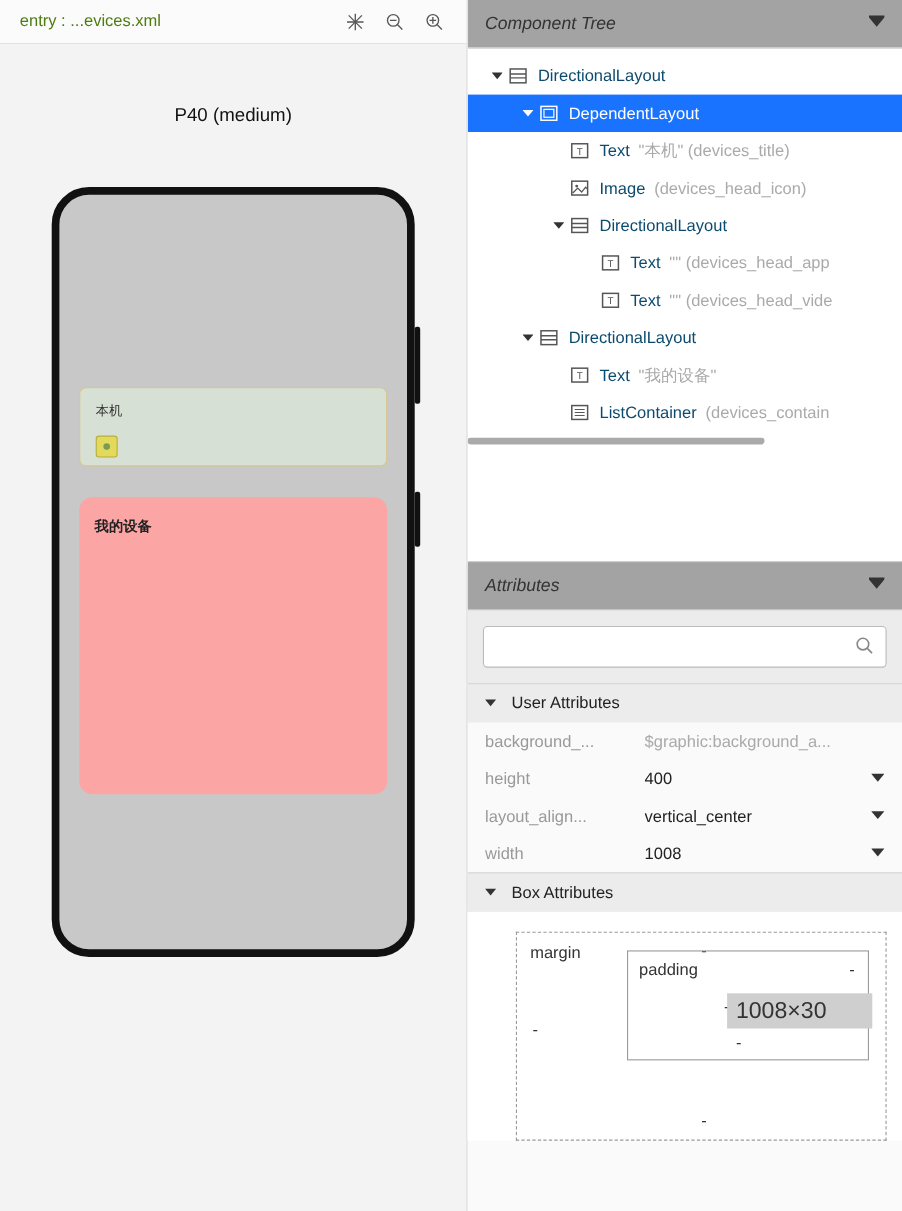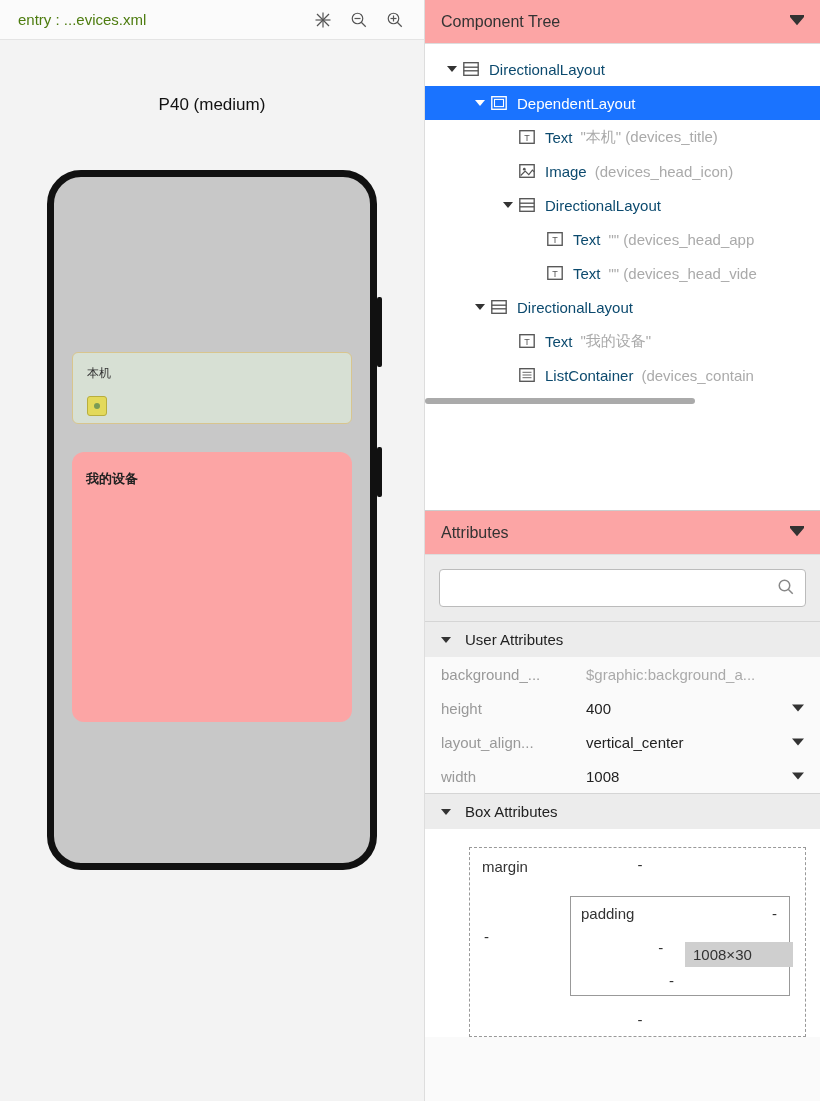--- a/index.html
+++ b/index.html
@@ -17,21 +17,21 @@
   .phone-wrap::after { content:""; position:absolute; right:-12px; top:120px; width:5px; height:70px; background:#111; border-radius:2px; }
   .phone-wrap::before { content:""; position:absolute; right:-12px; top:270px; width:5px; height:50px; background:#111; border-radius:2px; }
   .card1 { position:absolute; left:18px; right:18px; top:175px; height:72px; background:#d7e0d4; border:1px solid #d8c58e; border-radius:6px; padding:12px 14px; }
   .card1-title { font-size:12px; color:#333; }
   .card1-icon { width:20px; height:20px; margin-top:14px; background:#e3d95a; border:1px solid #b8ae3d; border-radius:3px; display:flex; align-items:center; justify-content:center; }
   .card1-icon svg { width:12px; height:12px; fill:#7a9b55; }
   .card2 { position:absolute; left:18px; right:18px; top:275px; height:270px; background:#fca5a5; border-radius:12px; padding:18px 14px; }
   .card2-title { font-size:13px; font-weight:bold; color:#222; }
   
   .rightcol { flex:1; display:flex; flex-direction:column; min-width:0; }
-  .section-hdr { height:44px; display:flex; align-items:center; padding:0 16px; background:#fca5a5; border-bottom:1px solid #ddd; font-size:16px; color:#333; }
+  .section-hdr { height:44px; display:flex; align-items:center; padding:0 16px; background:#a3a3a3; border-bottom:1px solid #ddd; font-size:16px; color:#333;font-style:italic; }
   .section-hdr .chev { margin-left:auto; }
   .chev svg { width:14px; height:14px; stroke:#333; fill:#333; }
   
   .tree { flex:0 0 510px; overflow:hidden; background:#fff; }
   .tree-body { padding-top:8px; }
   .tree-row { height:34px; display:flex; align-items:center; padding-left:0; font-size:15px; cursor:pointer; white-space:nowrap; overflow:hidden; }
   .tree-row .sp { flex:0 0 auto; }
   .tree-row .arrow { width:18px; display:flex; justify-content:center; color:#333; flex:0 0 18px; }
   .tree-row .arrow svg { width:10px; height:10px; fill:#333; }
   .tree-row .cicon { width:20px; height:20px; flex:0 0 20px; margin-right:8px; display:flex; align-items:center; justify-content:center; }
@@ -53,26 +53,26 @@
   .group-hdr .tri { margin-right:14px; }
   .tri svg { width:10px; height:10px; fill:#333; }
   .attr-row { height:34px; display:flex; align-items:center; padding:0 16px; background:#fafafa; font-size:15px; }
   .attr-row .aname { flex:0 0 145px; color:#999; overflow:hidden; text-overflow:ellipsis; white-space:nowrap;}
   .attr-row .aval { flex:1; color:#222; overflow:hidden; text-overflow:ellipsis; white-space:nowrap;}
   .attr-row .aval.grey { color:#aaa; }
   .attr-row .dd { margin-left:auto; }
   .dd svg { width:12px; height:12px; fill:#333; }
   
   .boxmodel { padding:18px 14px 0 44px; background:#fff; position:relative;}
-  .bm-outer { border:1px dashed #999; height:190px; position:relative; padding:48px 0 0 100px; }
+  .bm-outer { border:1px dashed #999; height:190px; position:relative; padding:16px 0 0 100px; }
   .bm-outer .bm-lab { position:absolute; left:12px; top:10px; font-size:15px; color:#333;}
   .bm-inner { border:1px solid #999; height:100px; width:220px; position:relative; padding:0;}
   .bm-inner .bm-lab { position:absolute; left:10px; top:8px; font-size:15px;}
   .bm-dash { position:absolute; font-size:15px; color:#333;}
-  .bm-size { position:absolute; right:-4px; bottom:28px; background:#cfcfcf; padding:4px 8px; font-size:15px; width:108px; text-align:left;}
+  .bm-size { position:absolute; right:-4px; bottom:28px; background:#cfcfcf; padding:4px 8px; font-size:21px; width:132px; text-align:left;}
 </style>
 </head>
 <body>
 
 <div class="root">
 
   <div class="preview">
     <div class="preview-top">
       <span class="preview-title">entry : ...evices.xml</span>
       <div class="preview-toolbar">

